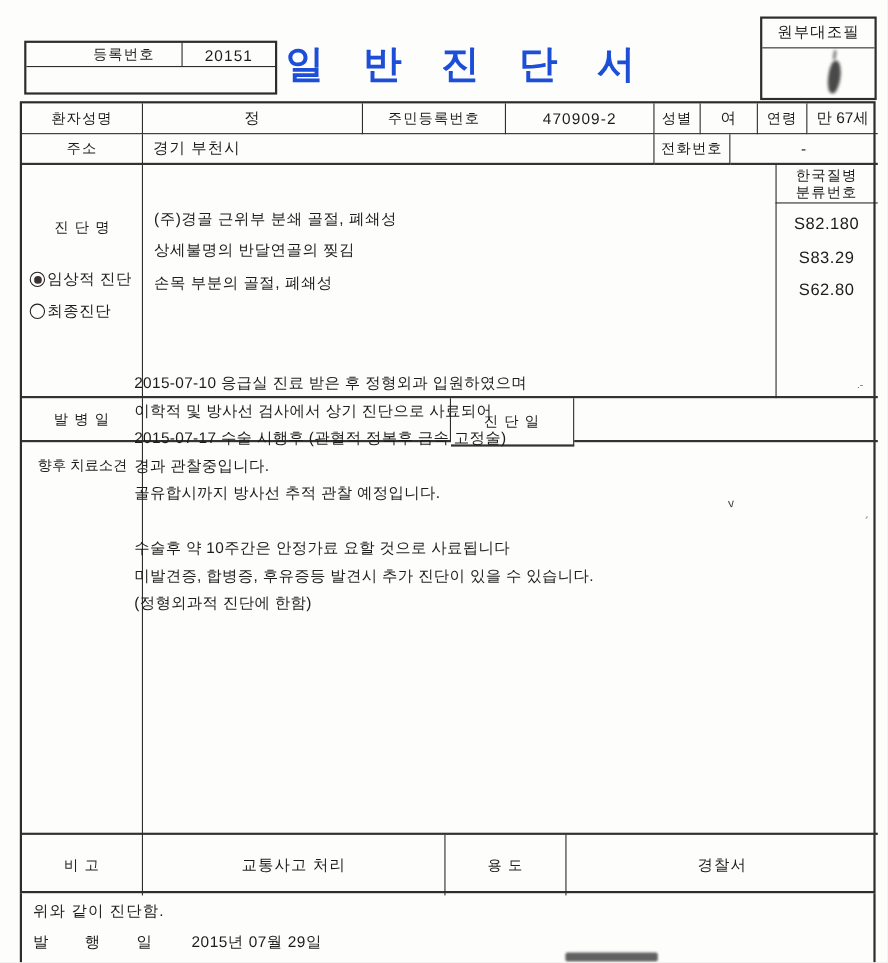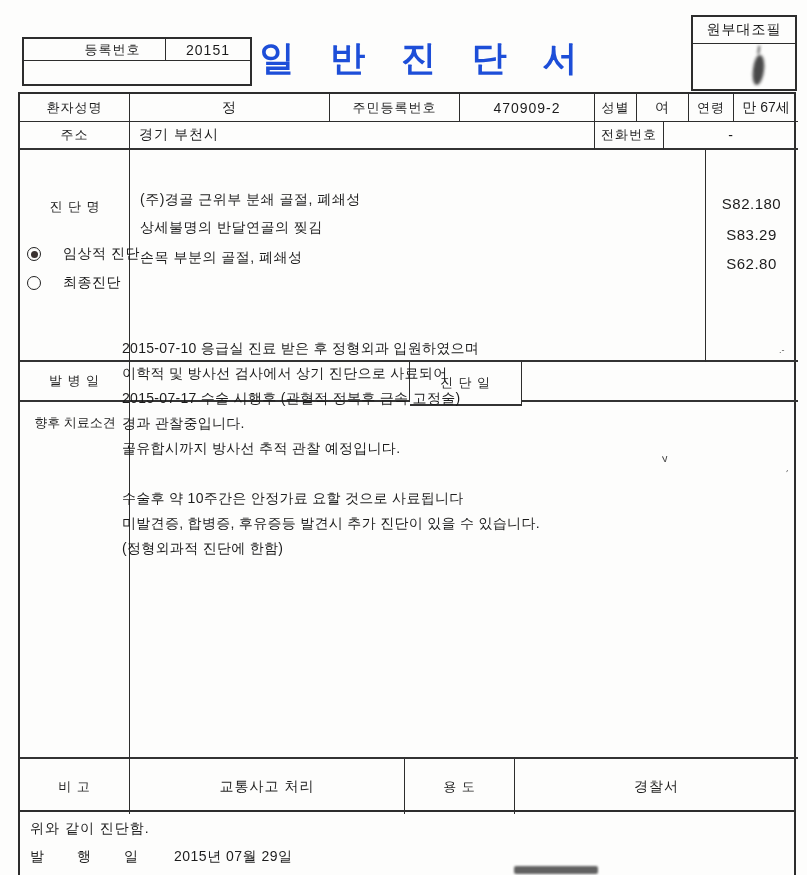--- a/index.html
+++ b/index.html
@@ -81,21 +81,21 @@
 
   
   .diag-line { position: absolute; left: 120px; font-size: 14px; letter-spacing: 0.5px; height: 20px; line-height: 20px; }
   .diag-code { position: absolute; left: 685px; width: 93px; text-align: center; font-size: 15px; height: 18px; line-height: 18px; letter-spacing: 0.5px; }
   .code-header {
     position: absolute; left: 685px; top: 0; width: 93px; height: 35px;
     border-bottom: 1px solid #2d2d2d;
     display: flex; flex-direction: column; align-items: center; justify-content: center;
     font-size: 13px; line-height: 15px; letter-spacing: 1px;
   }
-  .radio-opt { position: absolute; left: 7px; display: flex; align-items: center; gap: 22px; font-size: 14px; letter-spacing: 0.5px; }
+  .radio-opt { position: absolute; left: 7px; display: flex; align-items: center; gap: 2px; font-size: 14px; letter-spacing: 0.5px; }
   .radio-circle {
     width: 14px; height: 14px; border: 1.6px solid #222; border-radius: 50%;
     display: inline-flex; align-items: center; justify-content: center; background: #fdfdfc;
   }
   .radio-circle.checked::after {
     content: ""; width: 7px; height: 7px; border-radius: 50%; background: #3a3230;
   }
 
   
   .treat-text { position: absolute; left: 122px; top: 336px; width: 560px; }
@@ -165,20 +165,24 @@
       <div class="radio-opt" style="top:124px;">
         <span class="radio-circle"></span>
         <span>최종진단</span>
       </div>
 
       <div class="diag-line" style="top:39px;">(주)경골 근위부 분쇄 골절, 폐쇄성</div>
       <div class="diag-line" style="top:67px;">상세불명의 반달연골의 찢김</div>
       <div class="diag-line" style="top:97px;">손목 부분의  골절, 폐쇄성</div>
 
       <div style="position:absolute;left:685px;top:0;width:0;height:212px;border-left:1px solid #2d2d2d;"></div>
+      <div class="code-header">
+        <span>한국질병</span>
+        <span>분류번호</span>
+      </div>
       <div class="diag-code" style="top:45px;">S82.180</div>
       <div class="diag-code" style="top:76px;">S83.29</div>
       <div class="diag-code" style="top:105px;">S62.80</div>
     </div>
 
     <div class="cell br bb2" style="left:0;top:268px;width:110px;height:40px;">발 병 일</div>
     <div class="cell val left br bb2" style="left:110px;top:268px;width:280px;height:40px;"></div>
     <div class="cell br bb2" style="left:390px;top:268px;width:112px;height:44px;">진 단 일</div>
     <div class="cell val left bb2" style="left:502px;top:268px;width:276px;height:40px;"></div>
 

